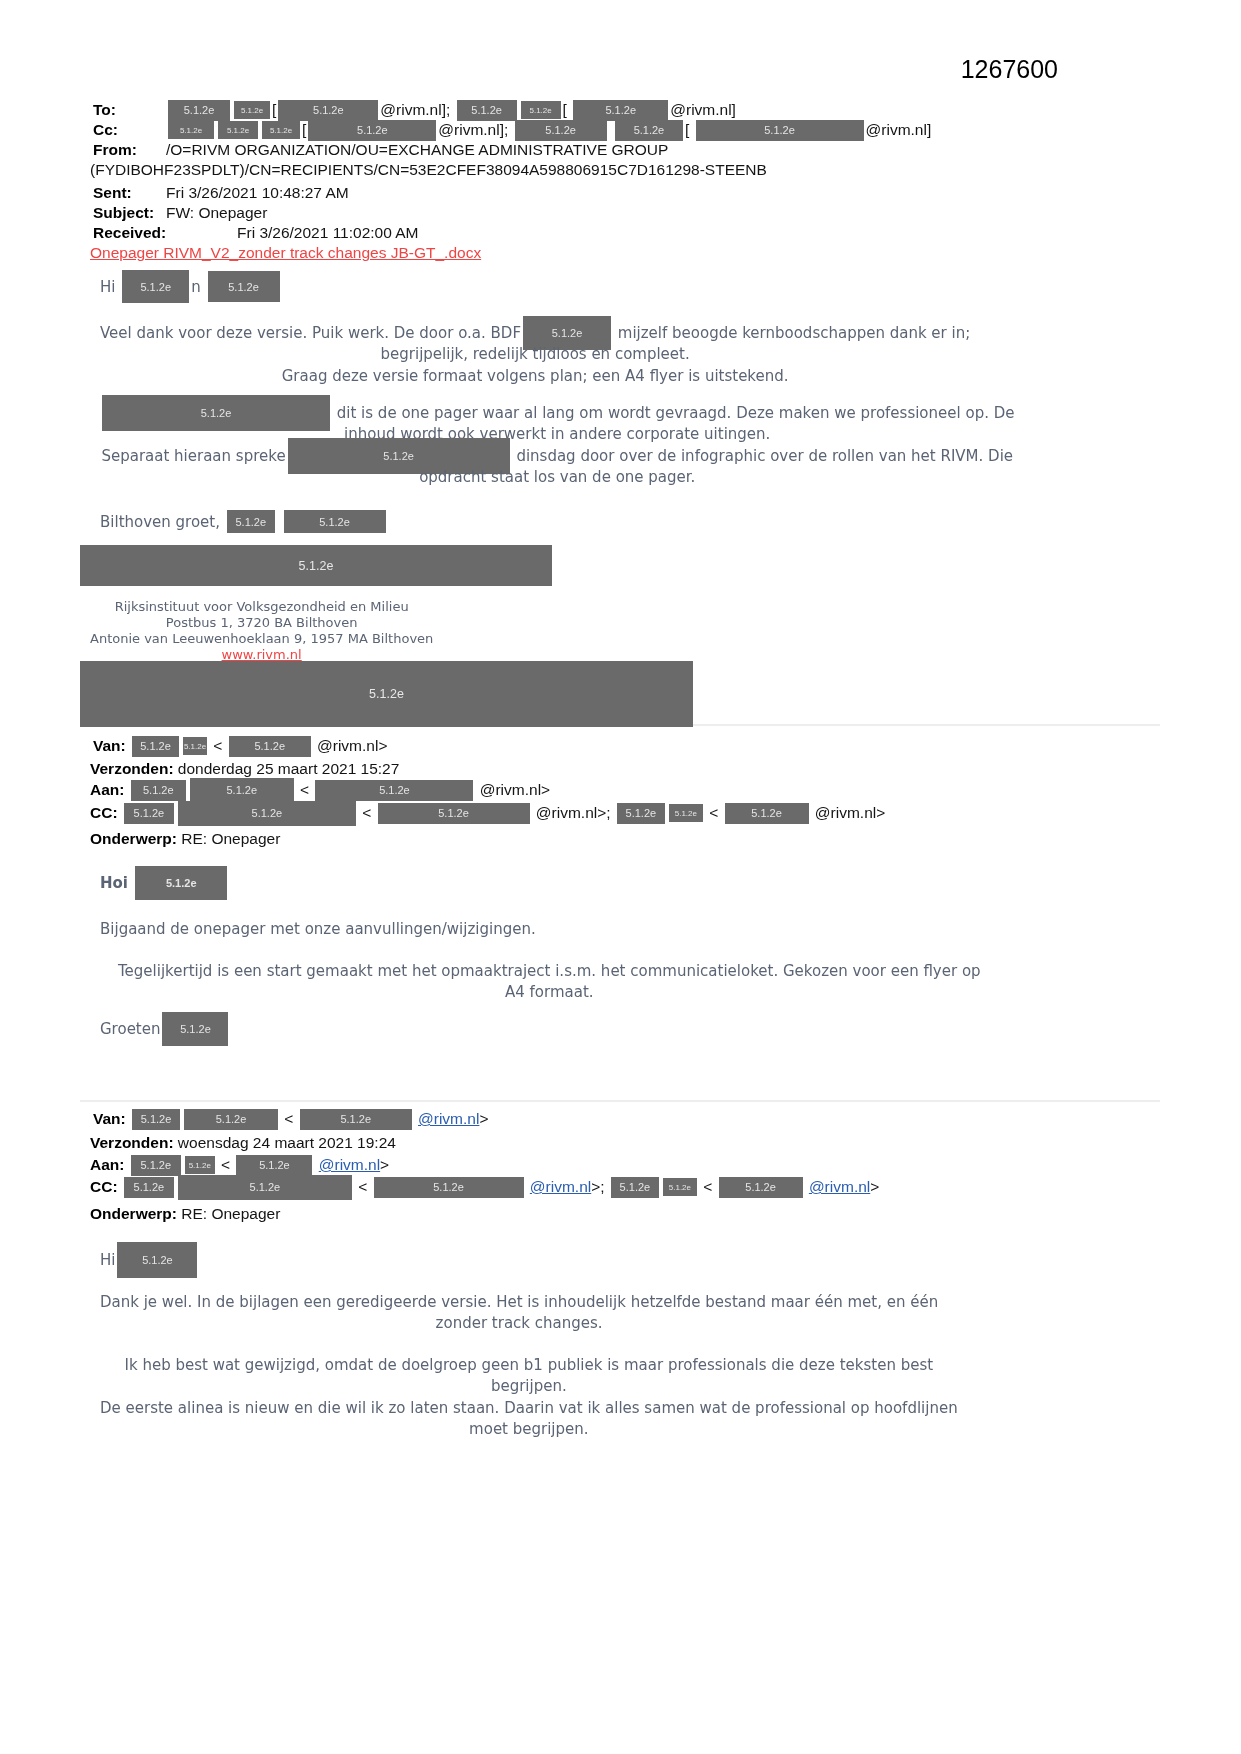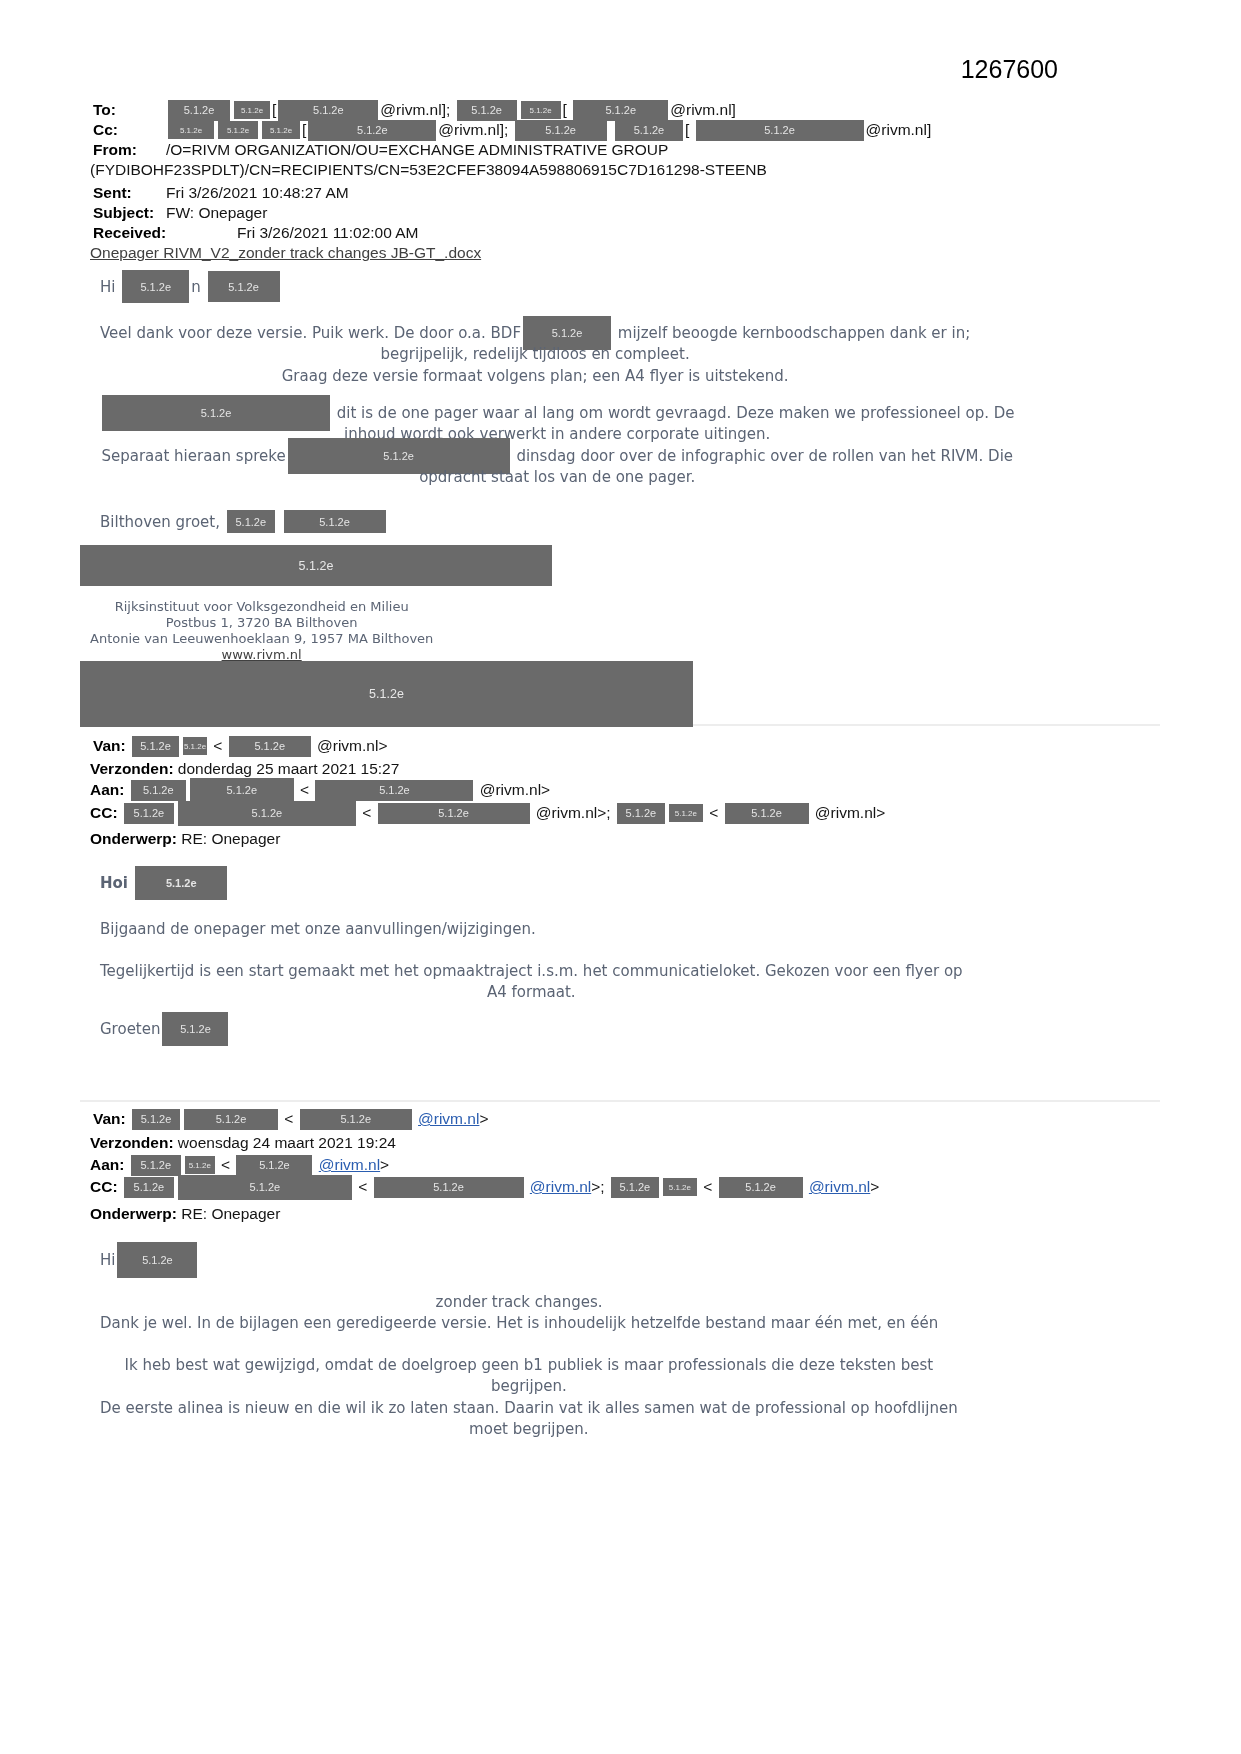--- a/index.html
+++ b/index.html
@@ -17,21 +17,21 @@
   .para .line{height:21.5px;font-size:15px;color:#5b6474;font-family:"DejaVu Sans","Liberation Sans",sans-serif;}
   .sig .line{height:16px;font-size:13px;color:#5b6474;font-family:"DejaVu Sans","Liberation Sans",sans-serif;}
   
   .rbox{background:#6a6a6a;color:#e5e5e5;display:flex;align-items:center;justify-content:center;
         font-size:11px;flex:none;margin:0 2px;font-family:"Liberation Sans",sans-serif;}
   .rbox.small{font-size:8px;}
   .bigbox{background:#6a6a6a;color:#e8e8e8;display:flex;align-items:center;justify-content:center;
           font-size:12.5px;font-family:"Liberation Sans",sans-serif;}
   .rule{height:2px;background:#ededed;}
   a.lnk{text-decoration:underline;cursor:pointer;}
-  a.lnk.blue{color:#404040;text-decoration:underline;}
+  a.lnk.blue{color:#ef4444;text-decoration:underline;}
   a.lnk.steel{color:#2a5db0;}
   .sp{display:inline-block;flex:none;}
 </style>
 </head>
 <body>
 
 <div class="page">
   <div class="block doc-number" style="top:55px;left:948px;">1267600</div>
   <div id="doc-root">
       <div class="block kv" style="top: 100px; left: 93px;">
@@ -98,21 +98,21 @@
       </div>
       <div class="block hdr2" style="top: 828px; left: 90px;">
         <div class="line"><span class="blbl">Onderwerp: </span><span>RE: Onepager</span></div>
       </div>
       <div class="block para" style="top: 866px; left: 100px; font-weight: bold;">
         <div class="line" style="height: 34px;"><span>Hoi </span><span class="rbox" style="width: 92px; height: 34px;">5.1.2e</span></div>
       </div>
       <div class="block para" style="top: 918px; left: 100px;">
         <div class="line"><span>Bijgaand de onepager met onze aanvullingen/wijzigingen.</span></div>
       </div>
-      <div class="block para" style="top: 960px; left: 100px;">
+      <div class="block para" style="top: 960px; left: 118px;">
         <div class="line"><span>Tegelijkertijd is een start gemaakt met het opmaaktraject i.s.m. het communicatieloket. Gekozen voor een flyer op</span></div>
         <div class="line"><span>A4 formaat.</span></div>
       </div>
       <div class="block para" style="top: 1012px; left: 100px;">
         <div class="line" style="height: 34px;"><span>Groeten</span><span class="rbox" style="width: 66px; height: 34px;">5.1.2e</span></div>
       </div>
       <div class="block rule" style="top: 1100px; left: 80px; width: 1080px;"></div>
       <div class="block hdr2" style="top: 1108px; left: 93px;">
         <div class="line"><span class="blbl">Van: </span><span class="rbox" style="width: 48px; height: 21px;">5.1.2e</span><span class="rbox" style="width: 94px; height: 21px;">5.1.2e</span><span> &lt; </span><span class="rbox" style="width: 112px; height: 21px;">5.1.2e</span><span> </span><a class="lnk steel">@rivm.nl</a><span>&gt;</span></div>
       </div>
@@ -125,22 +125,22 @@
       <div class="block hdr2" style="top: 1176px; left: 90px;">
         <div class="line"><span class="blbl">CC: </span><span class="rbox" style="width: 50px; height: 21px;">5.1.2e</span><span class="rbox" style="width: 174px; height: 25px;">5.1.2e</span><span> &lt; </span><span class="rbox" style="width: 150px; height: 21px;">5.1.2e</span><span> </span><a class="lnk steel">@rivm.nl</a><span>&gt;; </span><span class="rbox" style="width: 48px; height: 21px;">5.1.2e</span><span class="rbox small" style="width: 34px; height: 18px;">5.1.2e</span><span> &lt; </span><span class="rbox" style="width: 84px; height: 21px;">5.1.2e</span><span> </span><a class="lnk steel">@rivm.nl</a><span>&gt;</span></div>
       </div>
       <div class="block hdr2" style="top: 1203px; left: 90px;">
         <div class="line"><span class="blbl">Onderwerp: </span><span>RE: Onepager</span></div>
       </div>
       <div class="block para" style="top: 1242px; left: 100px;">
         <div class="line" style="height: 36px;"><span>Hi</span><span class="rbox" style="width: 80px; height: 36px;">5.1.2e</span></div>
       </div>
       <div class="block para" style="top: 1291px; left: 100px;">
+        <div class="line"><span>Dank je wel. In de bijlagen een geredigeerde versie. Het is inhoudelijk hetzelfde bestand maar één met, en één</span></div>
         <div class="line"><span>zonder track changes.</span></div>
-        <div class="line"><span>Dank je wel. In de bijlagen een geredigeerde versie. Het is inhoudelijk hetzelfde bestand maar één met, en één</span></div>
       </div>
       <div class="block para" style="top: 1354px; left: 100px;">
         <div class="line"><span>Ik heb best wat gewijzigd, omdat de doelgroep geen b1 publiek is maar professionals die deze teksten best</span></div>
         <div class="line"><span>begrijpen.</span></div>
         <div class="line"><span>De eerste alinea is nieuw en die wil ik zo laten staan. Daarin vat ik alles samen wat de professional op hoofdlijnen</span></div>
         <div class="line"><span>moet begrijpen.</span></div>
       </div>
     </div>
 </div>
 

